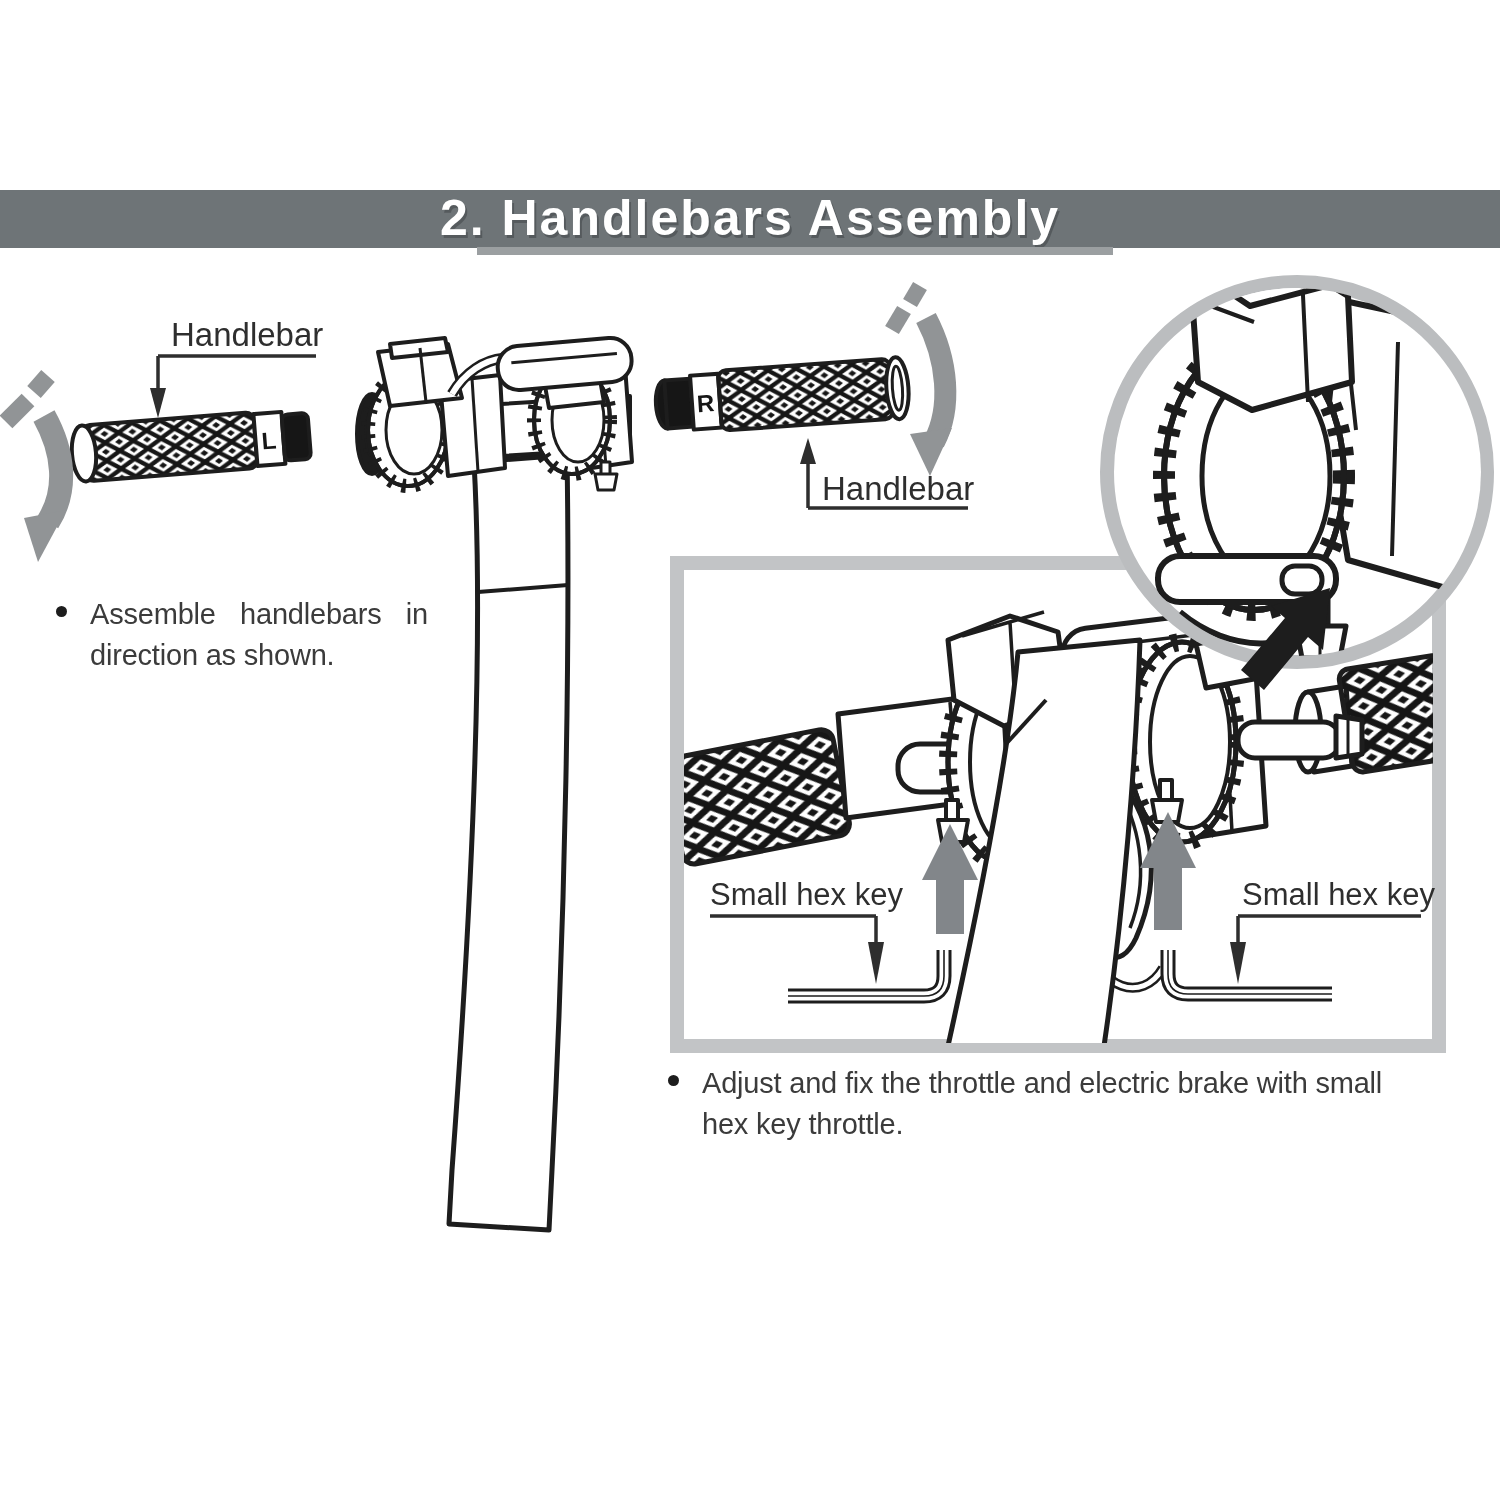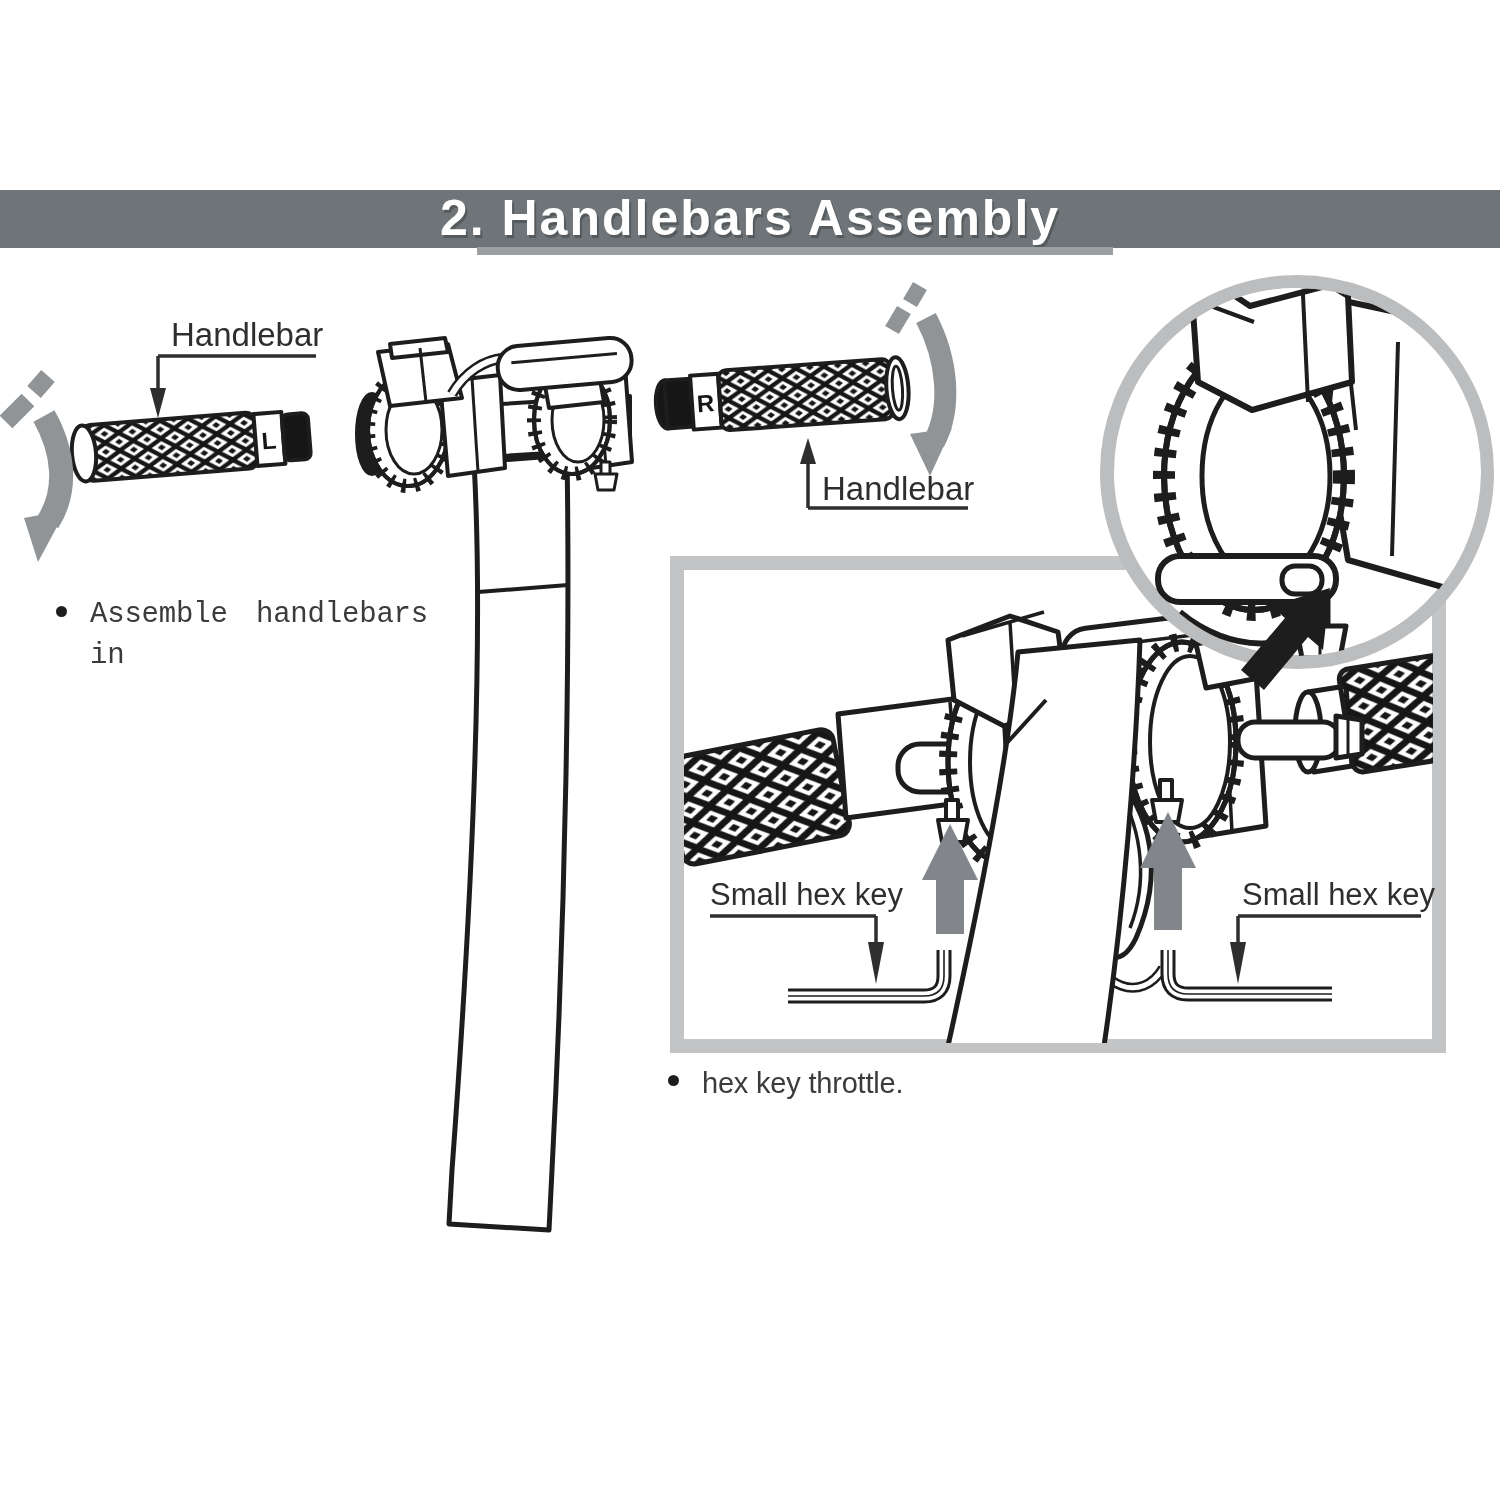--- a/index.html
+++ b/index.html
@@ -19,21 +19,21 @@
   .title-underline{
     position:absolute;left:477px;top:57px;width:636px;height:8px;background:#9b9fa1;
   }
   .art{position:absolute;left:0;top:0;}
   .bullet{position:absolute;color:#3b3b3b;}
   .bullet .dot{
     position:absolute;left:0;top:12px;width:11px;height:11px;border-radius:50%;background:#1d1d1d;
   }
   .bullet .bullet-text{margin-left:34px;font-size:29px;letter-spacing:-0.2px;line-height:41px;}
   #bullet-1{left:56px;top:594px;width:380px;}
-  #bullet-1 .bullet-text{width:338px;font-family:Liberation Mono, monospace;}
+  #bullet-1 .bullet-text{width:338px;}
   #bullet-1 .l1{text-align:justify;text-align-last:justify;}
   #bullet-2{left:668px;top:1063px;width:810px;}
   #bullet-2 .bullet-text{width:780px;white-space:nowrap;}
   svg text{font-family:"Liberation Sans", sans-serif;}
   .lbl{font-size:31px;fill:#2e2e2e;}
   .lbl-big{font-size:33px;fill:#2e2e2e;}
   .grip-letter{font-size:24px;font-weight:bold;fill:#161616;}
 </style>
 </head>
 <body>
@@ -298,23 +298,25 @@
         <path d="M1320,626 L1320,658" fill="none" stroke-width="3"></path>
       </g>
       <polygon fill="#1d1d1d" points="1330,588 1323,650 1308,637 1264,690 1241,670 1285,618 1271,606"></polygon>
     </g>
   </svg>
 
   <div class="bullet" id="bullet-1">
     <span class="dot"></span>
     <div class="bullet-text">
       <div class="l1">Assemble handlebars in</div>
+      <div class="l2">direction as shown.</div>
     </div>
   </div>
 
   <div class="bullet" id="bullet-2">
     <span class="dot"></span>
     <div class="bullet-text">
+      <div class="l1">Adjust and fix the throttle and electric brake with small</div>
       <div class="l2">hex key throttle.</div>
     </div>
   </div>
 
 </div>
 
 </body></html>

